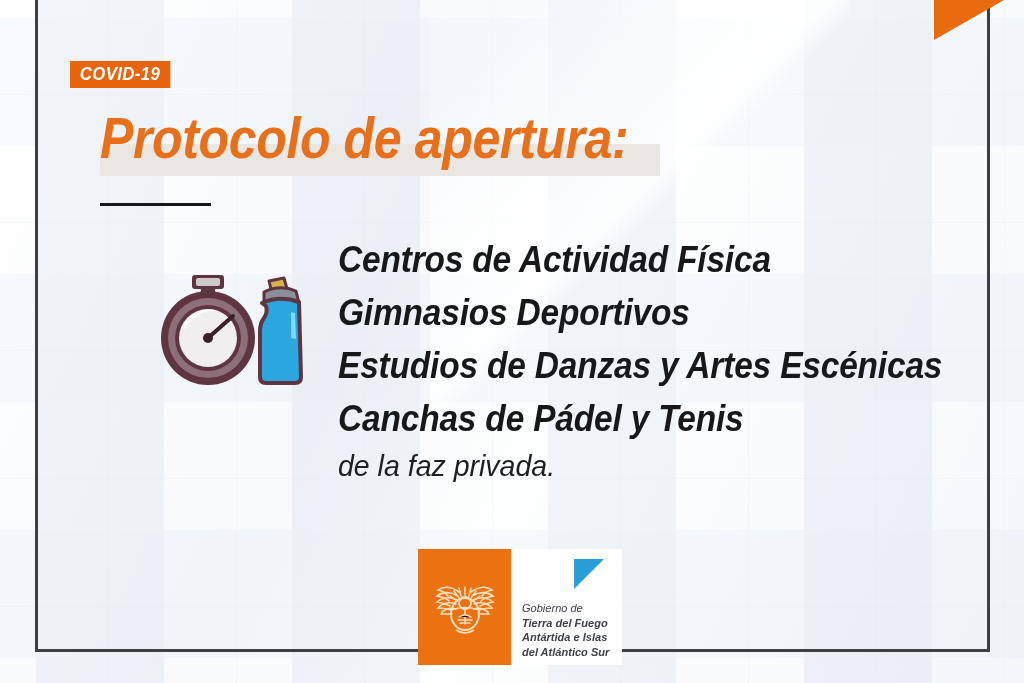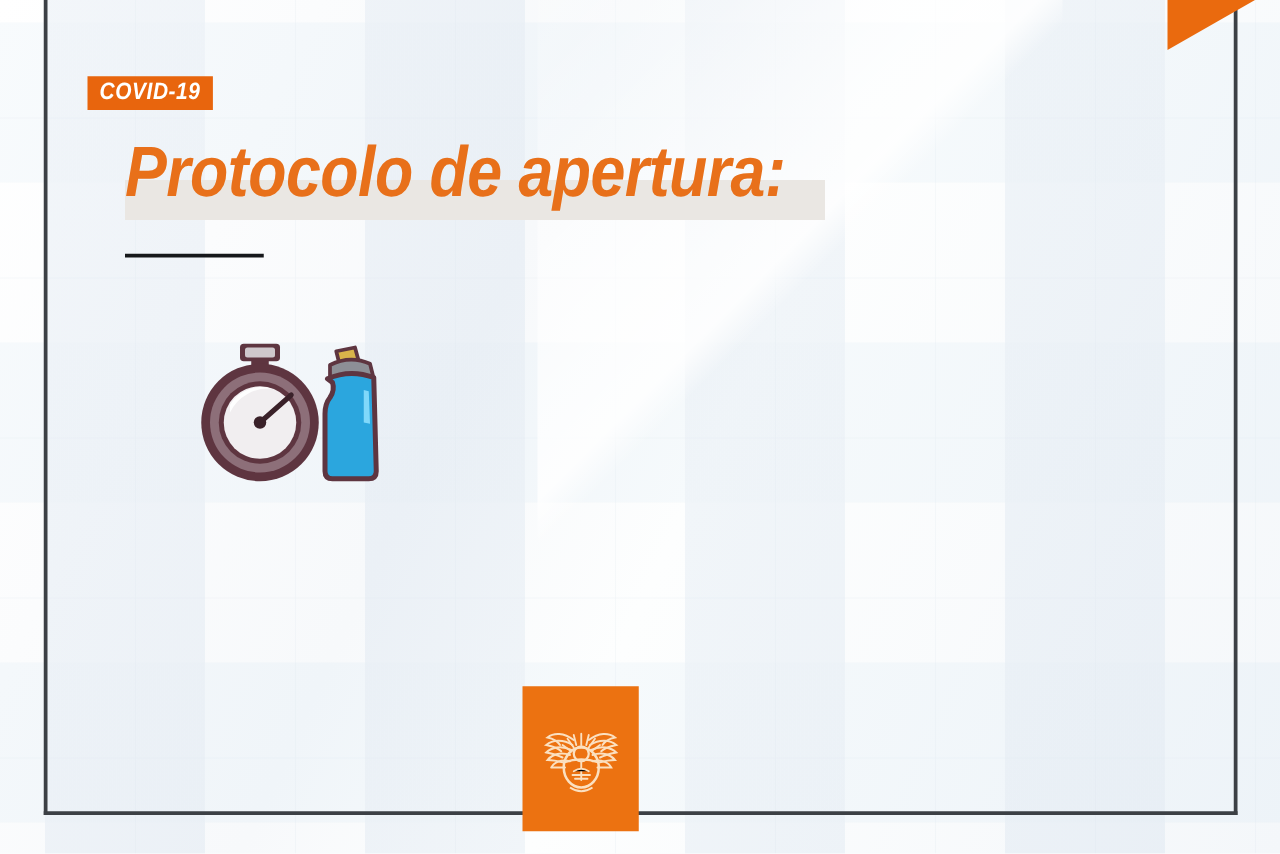--- a/index.html
+++ b/index.html
@@ -255,20 +255,27 @@
 
       <g>
         <path d="M111 9 l15 -3 l3 11 l-15 4 Z" fill="#d9b44a" stroke="#5e3540" stroke-width="3" stroke-linejoin="round"></path>
         <path d="M106 20 q16 -8 32 -1 l3 12 q-18 -7 -35 1 Z" fill="#8d8f96" stroke="#5e3540" stroke-width="3" stroke-linejoin="round"></path>
         <path d="M104 31 q18 -8 37 -1 l2 75 q0 6 -6 6 l-29 0 q-6 0 -6 -6 l0 -46 q0 -8 4 -13 q4 -6 2 -12 Z" fill="#2ba6de" stroke="#5e3540" stroke-width="4" stroke-linejoin="round"></path>
         <path d="M133 40 l4 1 l1 26 l-5 -1 Z" fill="#8fe0ff" opacity="0.85"></path>
       </g>
     </svg>
   </div>
 
+  <div class="list">
+    <div class="list-line">Centros de Actividad Física</div>
+    <div class="list-line">Gimnasios Deportivos</div>
+    <div class="list-line">Estudios de Danzas y Artes Escénicas</div>
+    <div class="list-line">Canchas de Pádel y Tenis</div>
+    <div class="list-foot">de la faz privada.</div>
+  </div>
 
   <div class="logo">
     <div class="logo-orange">
       <svg class="crest" width="66" height="62" viewBox="0 0 66 62" xmlns="http://www.w3.org/2000/svg">
         <g fill="none" stroke="#fbe0c0" stroke-width="1.6" stroke-linecap="round">
 
           <path d="M27 14 C19 8 11 8 6 12 C11 13 14 15 16 18"></path>
           <path d="M26 18 C18 13 10 14 5 18 C10 19 14 20 17 23"></path>
           <path d="M25 22 C17 18 9 20 5 24 C10 25 14 26 18 28"></path>
           <path d="M24 26 C16 23 9 26 6 30 C11 30 15 31 19 32"></path>
@@ -298,15 +305,24 @@
 
         <g stroke="#fbe0c0" stroke-width="1.5" stroke-linecap="round">
           <path d="M33 31 L33 46"></path>
           <path d="M27 39 Q33 35 39 39"></path>
           <path d="M26 42 L40 42"></path>
           <path d="M28 45 L38 45"></path>
         </g>
         <path d="M24 52 Q33 58 42 52" fill="none" stroke="#fbe0c0" stroke-width="1.6"></path>
       </svg>
     </div>
+    <div class="logo-white">
+      <div class="logo-blue-tri"></div>
+      <div class="logo-text">
+        <div class="lt-light">Gobierno de</div>
+        <div class="lt-bold">Tierra del Fuego</div>
+        <div class="lt-bold">Antártida e Islas</div>
+        <div class="lt-bold">del Atlántico Sur</div>
+      </div>
+    </div>
   </div>
 
 </div>
 
 </body></html>

